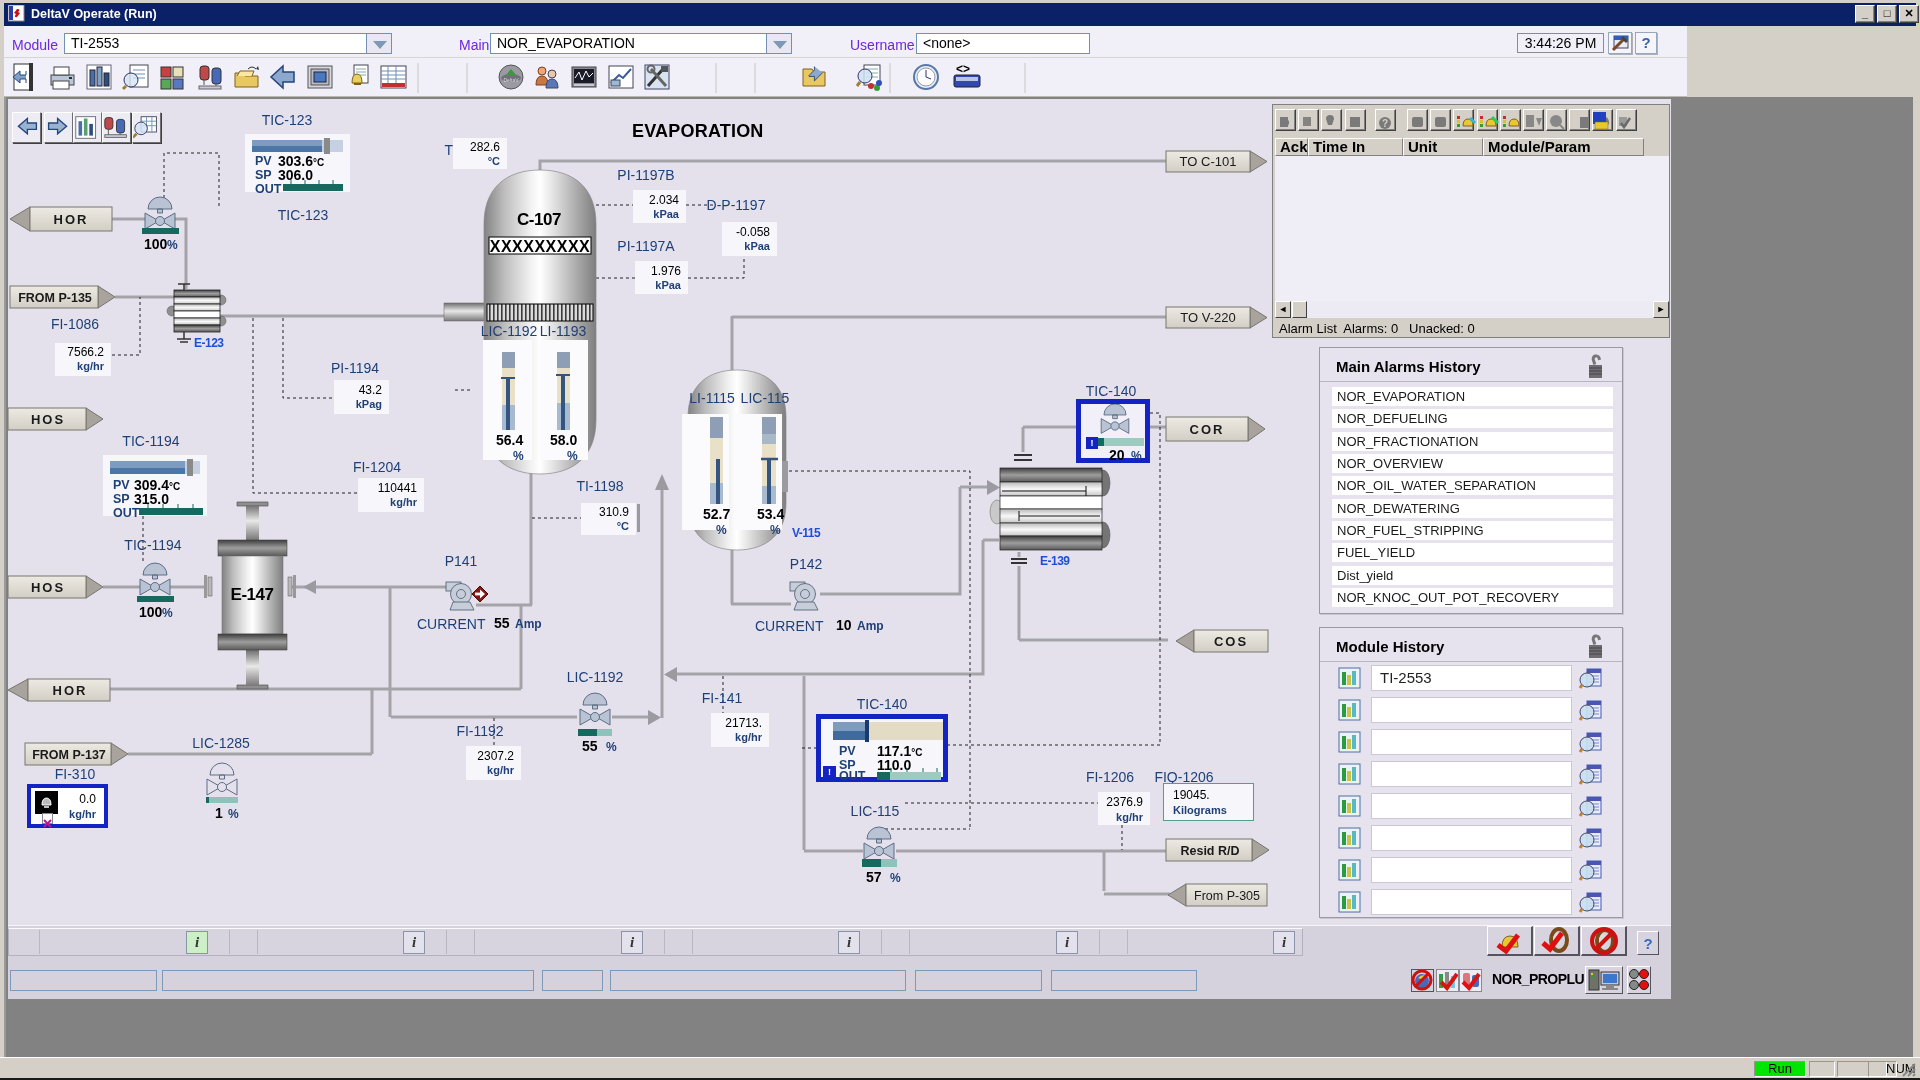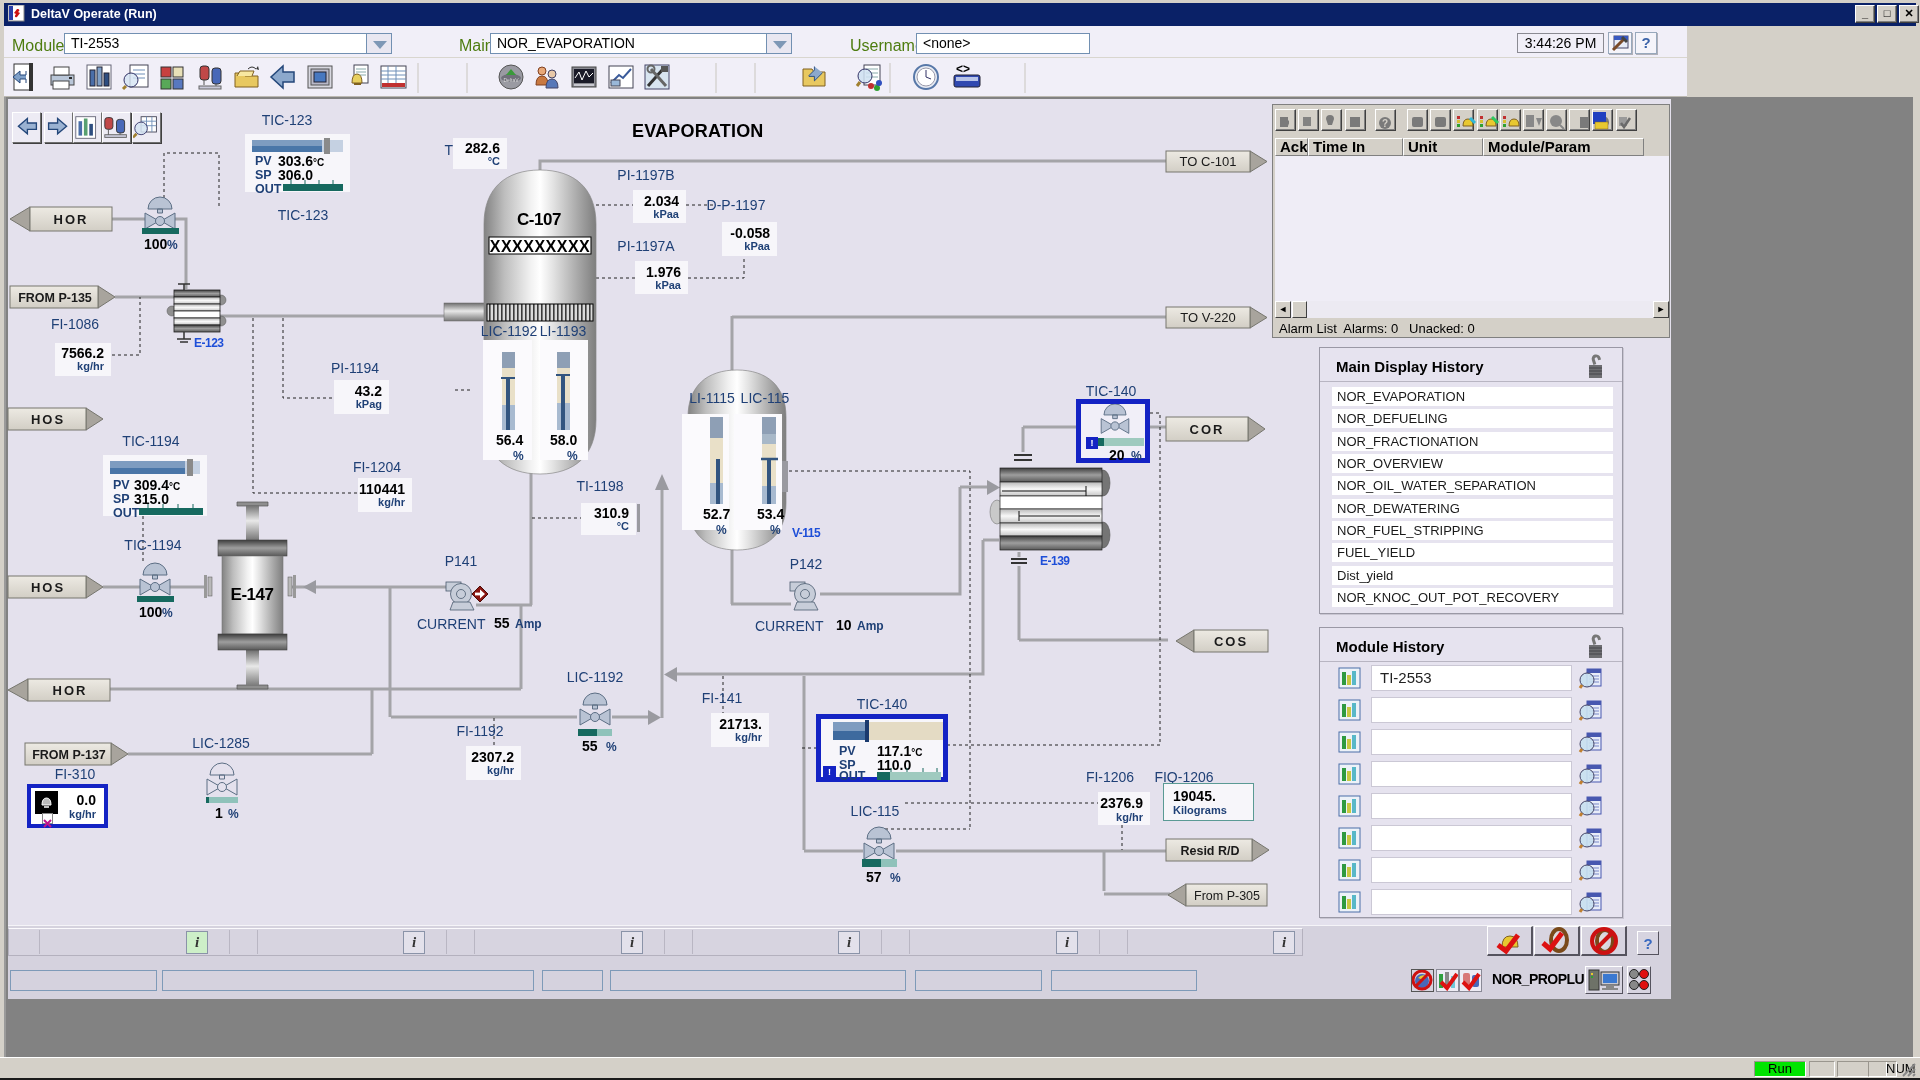--- a/index.html
+++ b/index.html
@@ -3,36 +3,36 @@
 <meta charset="utf-8">
 <style>
 * { margin:0; padding:0; box-sizing:border-box; }
 html,body { width:1920px; height:1080px; overflow:hidden; background:#D4D0C8; font-family:"Liberation Sans",sans-serif; }
 #root { position:absolute; left:0; top:0; width:1920px; height:1080px; }
 .abs { position:absolute; }
 #titlebar { left:4px; top:3px; width:1912px; height:23px; background:#0a2167; color:#fff; font-weight:700; font-size:12.5px; }
 #titletext { position:absolute; left:27px; top:4px; }
 .tbtn { position:absolute; top:5px; width:20px; height:18px; background:#D4D0C8; border-top:1px solid #fff; border-left:1px solid #fff; border-right:1px solid #404040; border-bottom:1px solid #404040; box-shadow:inset -1px -1px 0 #808080; font-size:11px; font-weight:700; color:#000; text-align:center; line-height:15px; }
 #toolbar { left:4px; top:26px; width:1683px; height:71px; background:#F1EFF8; border-bottom:1px solid #BCB9B2; }
-.tblabel { position:absolute; font-size:16px; color:#4d7c0f; }
+.tblabel { position:absolute; font-size:14px; color:#6d28d9; }
 .combo { position:absolute; top:7px; height:21px; background:#fff; border:1px solid #7290B2; font-size:14px; color:#000; line-height:19px; padding-left:6px; }
 .combobtn { position:absolute; top:7px; width:26px; height:21px; background:#E9E7F1; border:1px solid #7290B2; }
 .combobtn:after { content:""; position:absolute; left:6px; top:7px; border-left:7px solid transparent; border-right:7px solid transparent; border-top:8px solid #7E98B6; }
 #timebox { position:absolute; left:1513px; top:7px; width:87px; height:20px; border:1px solid #8a8a92; font-size:14px; text-align:center; line-height:18px; color:#000; }
 .sqbtn { position:absolute; top:6px; height:22px; background:#F5F4FA; border:1px solid #98A8BC; box-shadow:1px 1px 0 #b0b0b8; }
 #workspace { left:6px; top:97px; width:1907px; height:960px; background:#828282; }
 #leftline { left:4px; top:97px; width:2px; height:960px; background:#9a9a9a; }
 #picture { left:8px; top:99px; width:1663px; height:826px; background:#E4E1ED; }
 #bottomstrip { left:8px; top:925px; width:1663px; height:74px; background:#D5D2DE; border-top:1px solid #F5F4F8; }
 #diag { left:0; top:0; width:1920px; height:1080px; pointer-events:none; }
 .navbtn { position:absolute; top:112px; width:29px; height:31px; background:#EDEBF4; border-top:1px solid #fff; border-left:1px solid #fff; border-right:1px solid #6e6e6e; border-bottom:1px solid #6e6e6e; box-shadow:1px 1px 0 #404040; }
 .lbl { position:absolute; font-size:14px; color:#1F4076; white-space:nowrap; transform:translateX(-50%); }
 .eq { position:absolute; font-size:12px; font-weight:700; color:#1d4ed8; white-space:nowrap; letter-spacing:-0.5px; }
 .vbox { position:absolute; background:#F7F6FA; }
-.val { position:absolute; right:7px; font-size:14px; font-weight:700; color:#000; white-space:nowrap; }
+.val { position:absolute; right:7px; font-size:12px; font-weight:400; color:#000; white-space:nowrap; }
 .unit { position:absolute; right:7px; font-size:11px; font-weight:700; color:#1F4076; white-space:nowrap; }
 .pct { font-size:12px; font-weight:700; color:#1F4076; }
 .vnum { position:absolute; font-size:14px; font-weight:700; color:#000; white-space:nowrap; }
 .fp { position:absolute; background:#F7F6FA; }
 .fpl { position:absolute; left:10px; font-size:12.5px; font-weight:700; color:#1F4076; }
 .fpv { position:absolute; font-size:14px; font-weight:700; color:#000; white-space:nowrap; }
 .bluebox { position:absolute; border:5px solid #1423C4; background:#F1EFF8; }
 .panel { position:absolute; left:1319px; width:304px; background:#E6E3EF; border:1px solid #9a98a5; box-shadow:1px 1px 0 #c9c6d2; }
 .ptitle { position:absolute; left:16px; font-size:15px; font-weight:700; color:#000; }
 .prow { position:absolute; left:12px; width:281px; height:19px; background:#fff; font-size:13px; color:#1a1a1a; line-height:19px; padding-left:5px; white-space:nowrap; overflow:hidden; }
@@ -589,21 +589,21 @@
       <div class="unit" style="top:18px;">kPaa</div>
     </div>
 <div class="vbox" style="left:55px;top:343px;width:56px;height:33px;">
       <div class="val" style="top:2px;">7566.2</div>
       <div class="unit" style="top:17px;">kg/hr</div>
     </div>
 <div class="vbox" style="left:334px;top:380px;width:55px;height:34px;">
       <div class="val" style="top:3px;">43.2</div>
       <div class="unit" style="top:18px;">kPag</div>
     </div>
-<div class="vbox" style="left:358px;top:478px;width:54px;height:34px;text-align:right;">
+<div class="vbox" style="left:358px;top:478px;width:66px;height:34px;text-align:right;">
       <div class="val" style="top:3px;">110441</div>
       <div class="unit" style="top:18px;">kg/hr</div>
     </div>
 <div class="vbox" style="left:581px;top:503px;width:55px;height:32px;">
       <div class="val" style="top:2px;">310.9</div>
       <div class="unit" style="top:17px;">°C</div>
     </div>
 <div class="vbox" style="left:711px;top:713px;width:58px;height:34px;">
       <div class="val" style="top:3px;">21713.</div>
       <div class="unit" style="top:18px;">kg/hr</div>
@@ -802,21 +802,21 @@
   <div class="ahdr" style="left:210px;width:161px;">Module/Param</div>
   <div id="alist"></div>
   <div id="ascroll">
     <div class="sbtn" style="left:0;">◄</div>
     <div class="abs" style="left:17px;top:0;width:15px;height:17px;background:#D4D0C8;border-top:1px solid #fff;border-left:1px solid #fff;border-right:1px solid #404040;border-bottom:1px solid #404040;"></div>
     <div class="sbtn" style="left:378px;">►</div>
   </div>
   <div id="astatus">Alarm List&nbsp; Alarms: 0&nbsp;&nbsp; Unacked: 0</div>
 </div>
 <div class="panel" style="top:347px;height:267px;">
-  <div class="ptitle" style="top:10px;">Main Display History</div>
+  <div class="ptitle" style="top:10px;">Main Alarms History</div>
   <svg class="abs" style="left:267px;top:5px;" width="16" height="27">
         <path d="M4,12 v-5 a4.5,4.5 0 0 1 9,0 v2 h-3 v-2 a1.5,1.5 0 0 0 -3,0 v5" fill="#777" transform="translate(1,-1) rotate(-18 8 8)"></path>
         <rect x="2" y="12" width="13" height="13" fill="#6E6E72"></rect>
         <g stroke="#44444a">
           <line x1="2" y1="15" x2="15" y2="15"></line>
           <line x1="2" y1="18" x2="15" y2="18"></line>
           <line x1="2" y1="21" x2="15" y2="21"></line>
         </g>
       </svg>
   <div class="abs" style="left:0;top:33px;width:302px;height:1px;background:#B8B5C2;"></div>

